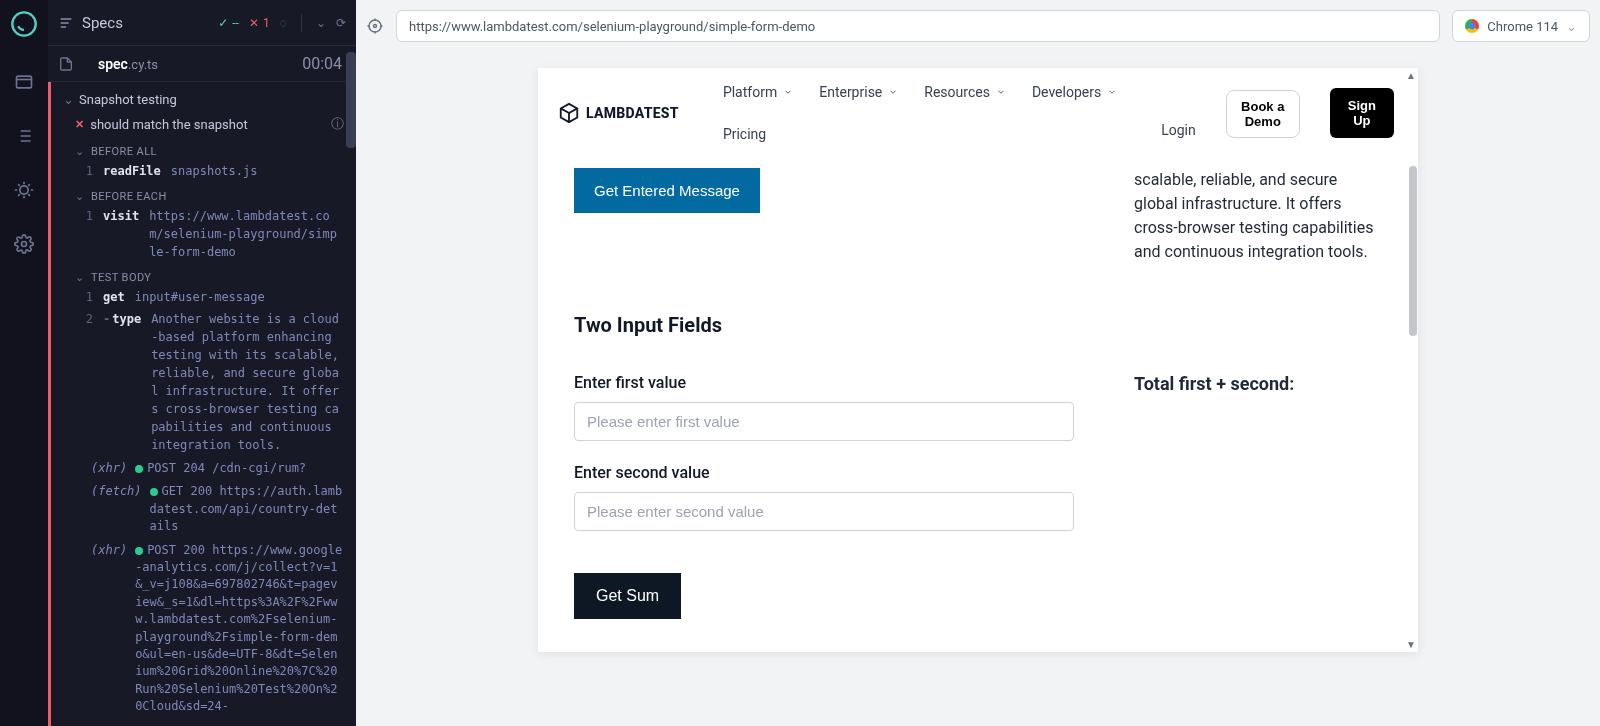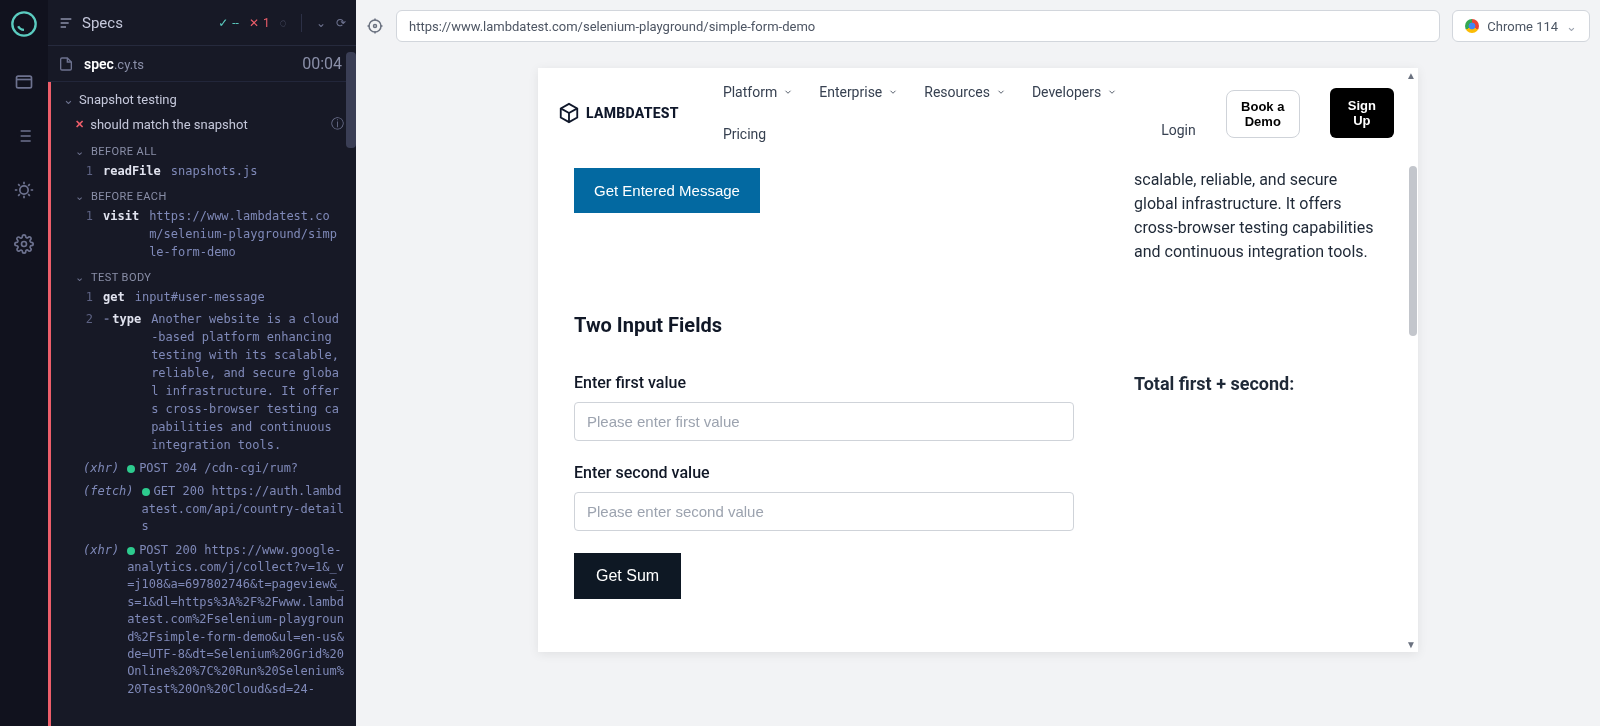--- a/index.html
+++ b/index.html
@@ -69,21 +69,21 @@
   .reporter-header .controls span { display:inline-flex; align-items:center; gap:4px; }
   .ctrl-pass { color: var(--cy-accent); }
   .ctrl-fail { color: var(--cy-red); }
   .ctrl-dim { color: var(--cy-icon); }
   .ctrl-divider { width:1px; height:18px; background:#2c3046; margin:0 4px;}
   .spec-row {
     display:flex; align-items:center; justify-content:space-between;
     padding: 8px 14px 8px 10px;
     border-bottom: 1px solid #22263a;
   }
-  .spec-row .left { display:flex; gap:10px; }
+  .spec-row .left { display:flex; gap:24px; }
   .spec-icon { color: var(--cy-icon); width:16px; height:16px; }
   .spec-name { font-weight:600; color:#fff; font-size:14px; }
   .spec-ext { color: var(--cy-muted); font-size:13px; font-weight:400; }
   .spec-time { color: var(--cy-muted); font-size:16px; }
   .reporter-body {
     overflow-y: auto;
     flex:1;
     padding: 6px 6px 40px 6px;
     border-left: 3px solid var(--cy-red);
   }
@@ -119,21 +119,21 @@
   .cmd .name.dash::before { content:"-"; color:#5d6283; margin-right:2px;}
   .cmd .args { color:#7f89b8; word-break:break-all; }
   .xhr {
     display:flex; align-items:flex-start; gap:8px;
     padding: 4px 6px 2px 26px;
     font-family: var(--mono);
     font-size: 12px;
     line-height: 1.45;
     color:#7f89b8; font-style:italic;
   }
-  .xhr .tag { flex-shrink:0; }
+  .xhr .tag { flex-shrink:0;margin-left:8px; }
   .dot { display:inline-block; width:8px; height:8px; border-radius:50%; margin-right:4px; position:relative; top:1px;}
   .dot.green { background: var(--cy-green);}
   
   .reporter::after {
     content:""; position:absolute; right:0; top:52px; width:10px; height:96px;
     background:#3a3e55; border-radius:4px;
   }
   
   .aut-area {
     flex:1;
@@ -279,21 +279,21 @@
     padding: 10px 12px;
     font-size:15px;
     margin-bottom: 22px;
   }
   .text-input::placeholder { color:#9ca3af; }
   .sum-btn {
     background:#0e1824; color:#fff; border:none;
     padding: 14px 22px;
     font-size:16px; font-weight:500;
     cursor:pointer;
-    margin-top: 0;
+    margin-top: 20px;
   }
   .total-label { font-size:18px; font-weight:700; margin-top: 106px;}
 </style>
 </head>
 <body>
 
 <div class="rail">
   <div class="logo">
     <svg viewBox="0 0 24 24" fill="none" stroke="currentColor" stroke-width="2">
         <circle cx="12" cy="12" r="10"></circle>

